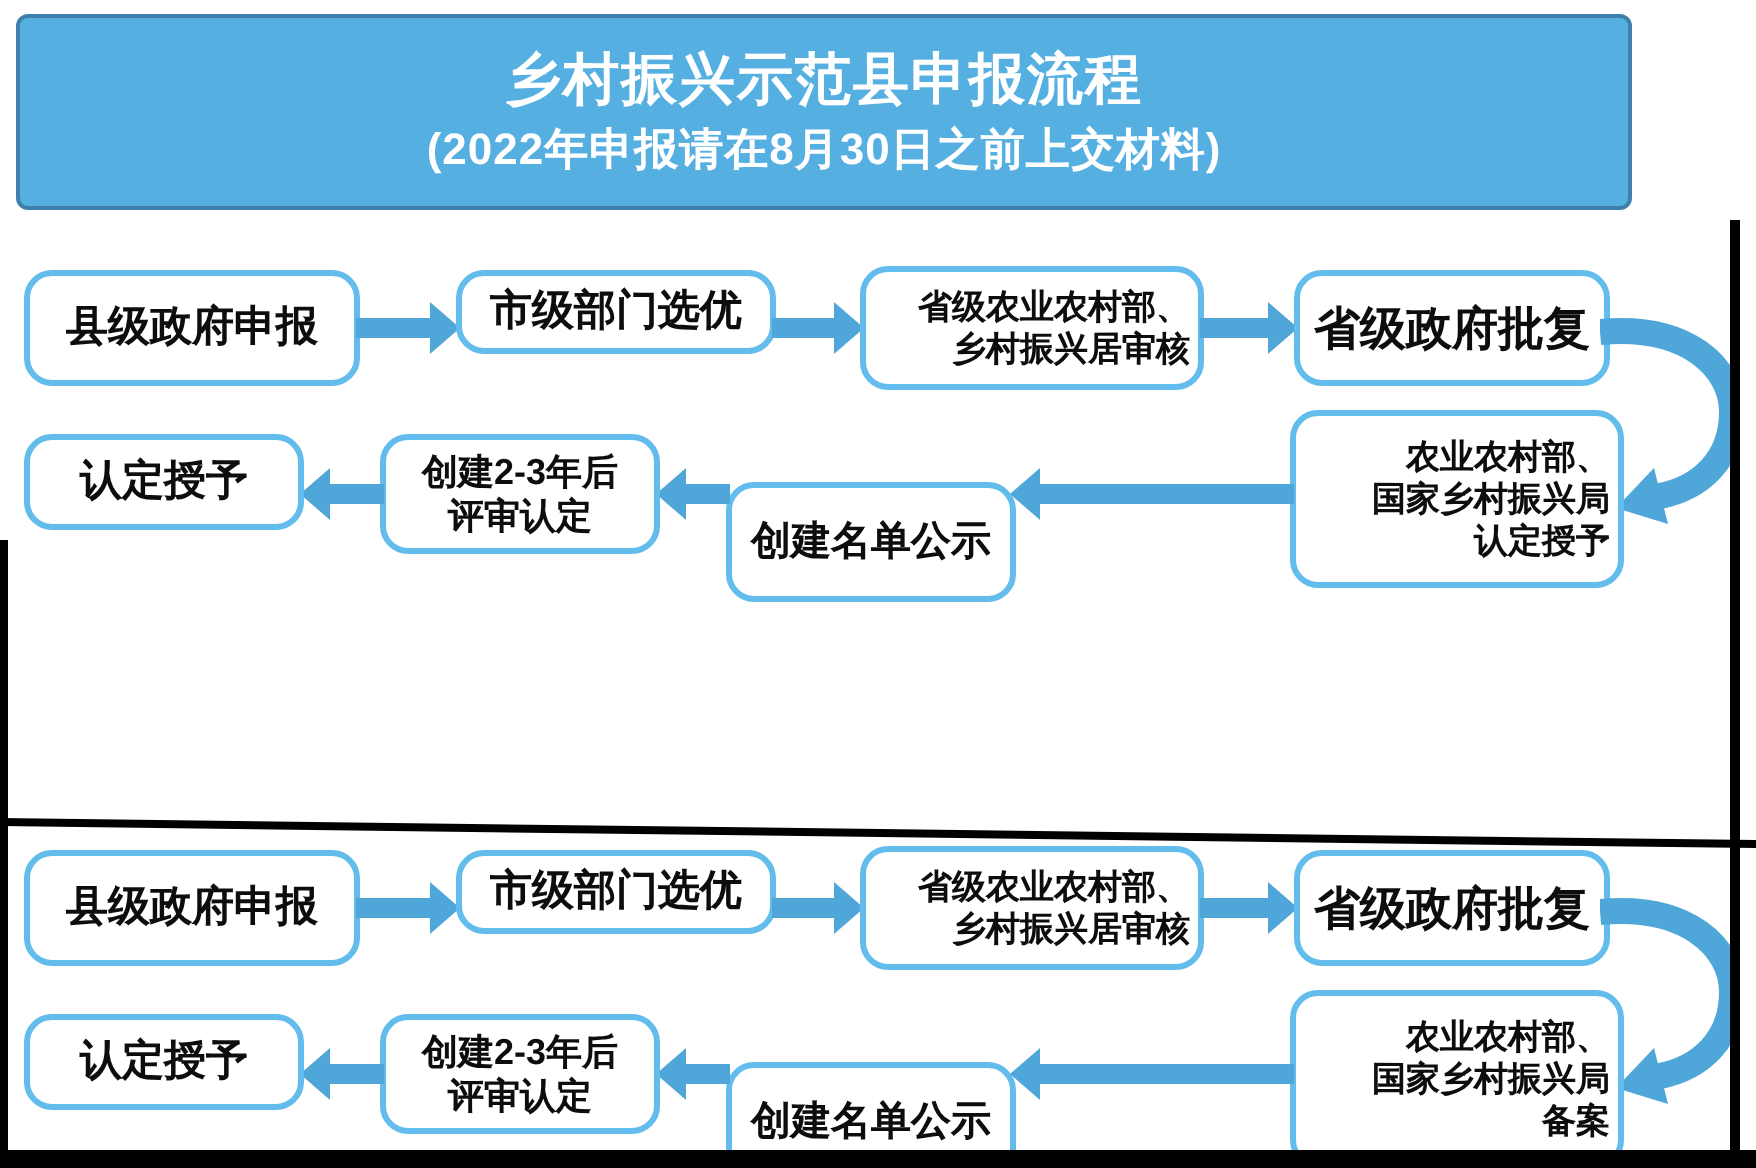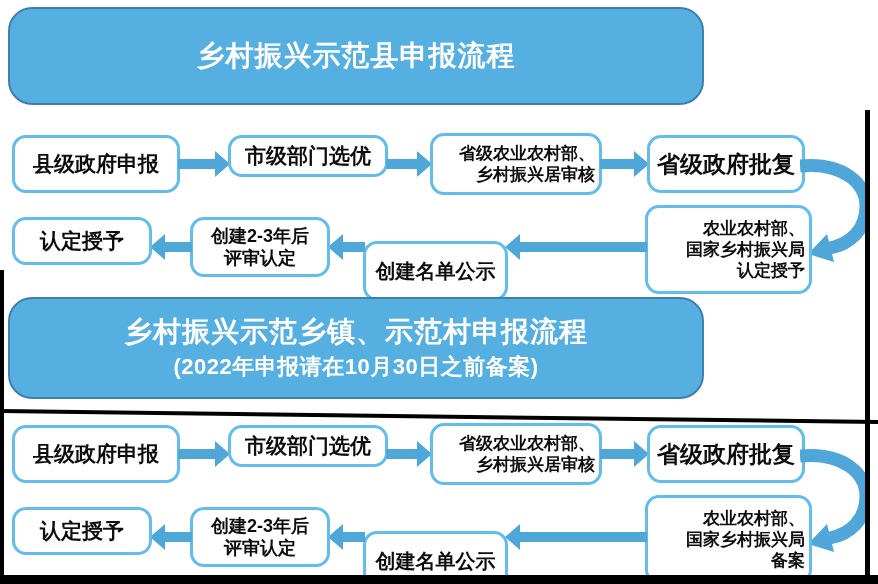--- a/index.html
+++ b/index.html
@@ -12,24 +12,24 @@
     --frame:#000000;
   }
   html,body{margin:0;padding:0;}
   .page{
     position:relative;width:878px;height:584px;overflow:hidden;
     background:#ffffff;font-family:"Liberation Sans",sans-serif;
   }
 
   
   .banner{
-    position:absolute;left:8px;width:696px;
+    position:absolute;left:8px;width:808px;
     background:var(--banner-fill);
     border:2px solid var(--banner-border);
-    border-radius:24px;
+    border-radius:6px;
     display:flex;flex-direction:column;align-items:center;justify-content:center;
     color:var(--banner-text);text-align:center;
     box-sizing:border-box;gap:8px;
   }
   #banner1{top:7px;height:98px;}
   #banner2{top:297px;height:102px;}
   .banner-title{font-size:28px;font-weight:800;letter-spacing:1px;line-height:1.1;}
   .banner-subtitle{font-size:22px;font-weight:700;letter-spacing:0.5px;line-height:1.1;}
 
   
@@ -88,20 +88,21 @@
   .frame-bottom{left:0;top:575px;width:878px;height:9px;}
   .frame-mid   {left:0;top:409px;width:885px;height:4px;transform:rotate(0.72deg);transform-origin:left center;}
 </style>
 </head>
 <body>
 
 <div class="page">
 
   <div class="banner" id="banner1">
     <div class="banner-title">乡村振兴示范县申报流程</div>
+    <div class="banner-subtitle">(2022年申报请在8月30日之前上交材料)</div>
   </div>
 
   <div class="flow" id="flow1">
     <div class="fbox b-county">
       <span>县级政府申报</span>
     </div>
     <div class="harrow arrow-r a1">
         <div class="shaft"></div>
         <div class="head"></div>
       </div>
@@ -151,24 +152,20 @@
     </div>
     <div class="harrow arrow-l a4">
         <div class="shaft"></div>
         <div class="head"></div>
       </div>
     <div class="fbox b-award">
       <span>认定授予</span>
     </div>
   </div>
 
-  <div class="banner" id="banner2">
-    <div class="banner-title">乡村振兴示范乡镇、示范村申报流程</div>
-    <div class="banner-subtitle">(2022年申报请在10月30日之前备案)</div>
-  </div>
 
   <div class="flow" id="flow2">
     <div class="fbox b-county">
       <span>县级政府申报</span>
     </div>
     <div class="harrow arrow-r a1">
         <div class="shaft"></div>
         <div class="head"></div>
       </div>
     <div class="fbox b-city">

